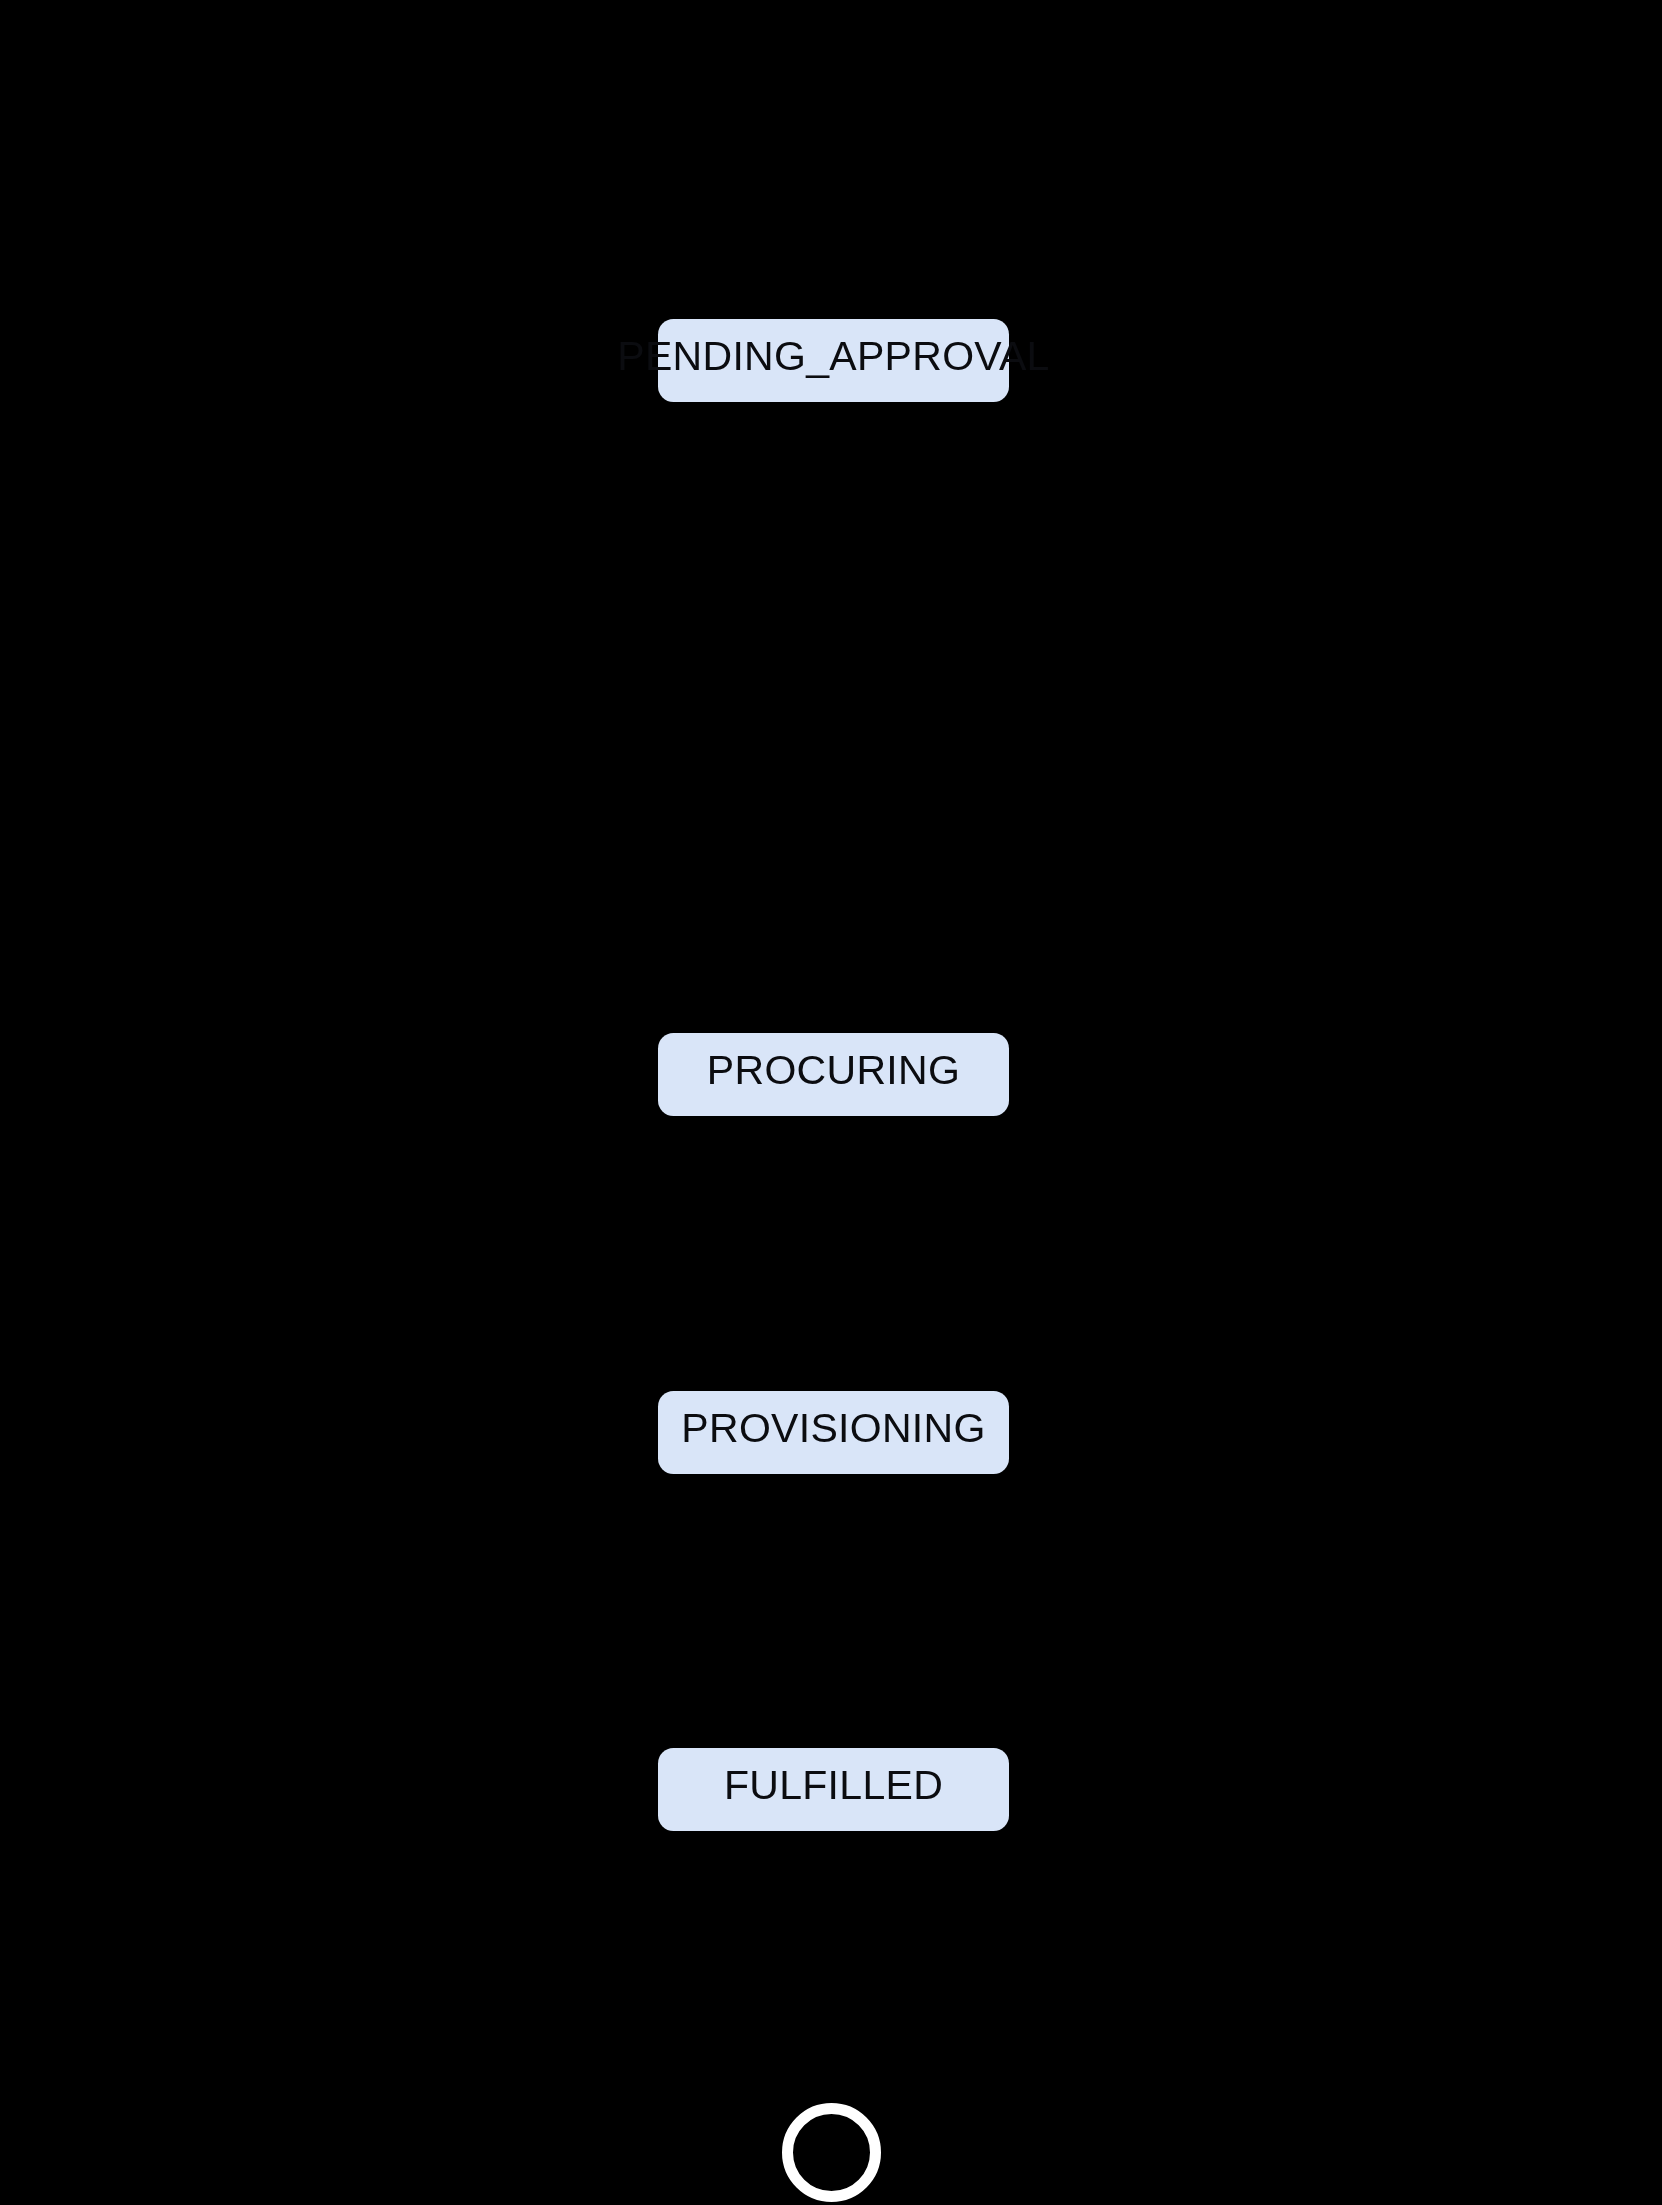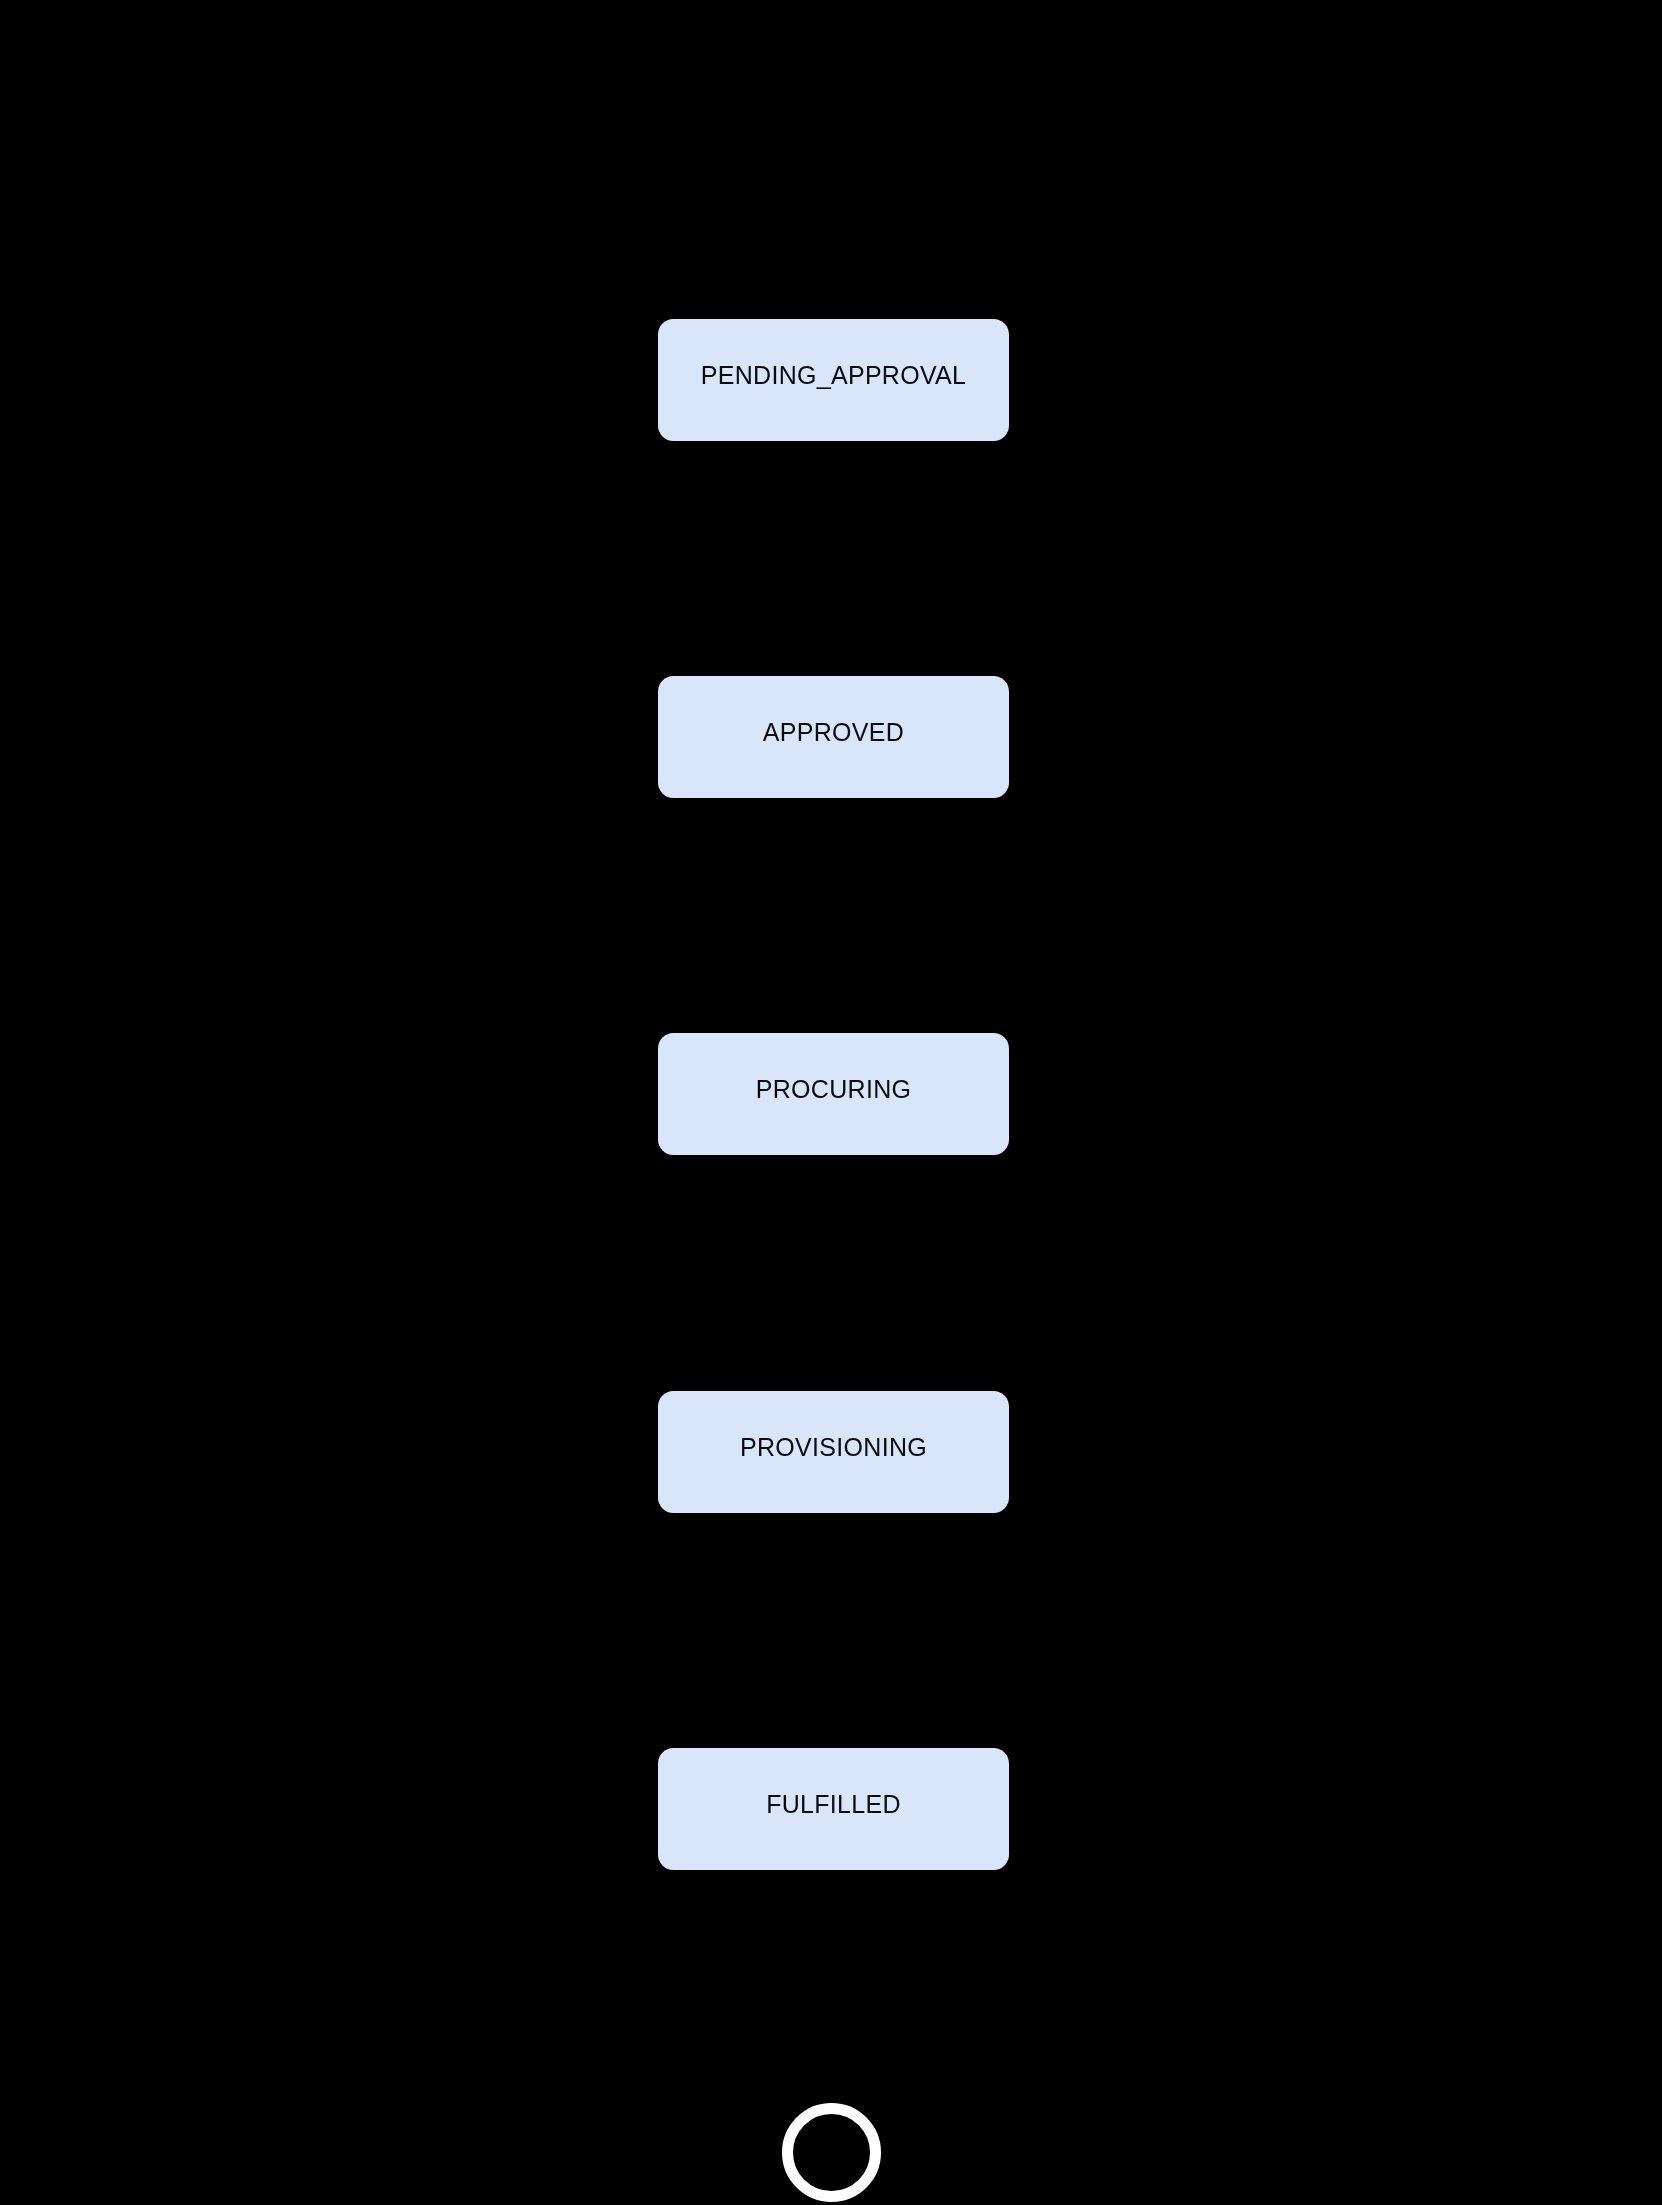--- a/index.html
+++ b/index.html
@@ -15,30 +15,30 @@
     font-family: "Liberation Sans", sans-serif;
   }
   .diagram {
     position: absolute;
     inset: 0;
   }
   .state-node {
     position: absolute;
     left: 658px;
     width: 351px;
-    height: 122px;
+    height: 83px;
     box-sizing: border-box;
     background: #d9e5f8;
     border-radius: 15.4px;
     display: flex;
     align-items: center;
     justify-content: center;
     padding: 0 7.1px 8.3px 7.1px;
     color: #0b0c10;
-    font-size: 25px;
+    font-size: 41px;
     font-weight: 400;
     letter-spacing: 0.3px;
     white-space: nowrap;
   }
   .pos-1 { top: 319px; }
   .pos-2 { top: 676px; }
   .pos-3 { top: 1033px; justify-content: center; }
   .pos-4 { top: 1391px; text-align: center; }
   .pos-5 { top: 1748px; }
   .final-ring {
@@ -55,23 +55,20 @@
 </style>
 </head>
 <body>
 
 <div class="diagram">
 
   <div class="state-node pos-1">
     <span>PENDING_APPROVAL</span>
   </div>
 
-  <div class="state-node pos-2">
-    <span>APPROVED</span>
-  </div>
 
   <div class="state-node pos-3">
     <span>PROCURING</span>
   </div>
 
   <div class="state-node pos-4">
     <span>PROVISIONING</span>
   </div>
 
   <div class="state-node pos-5">

